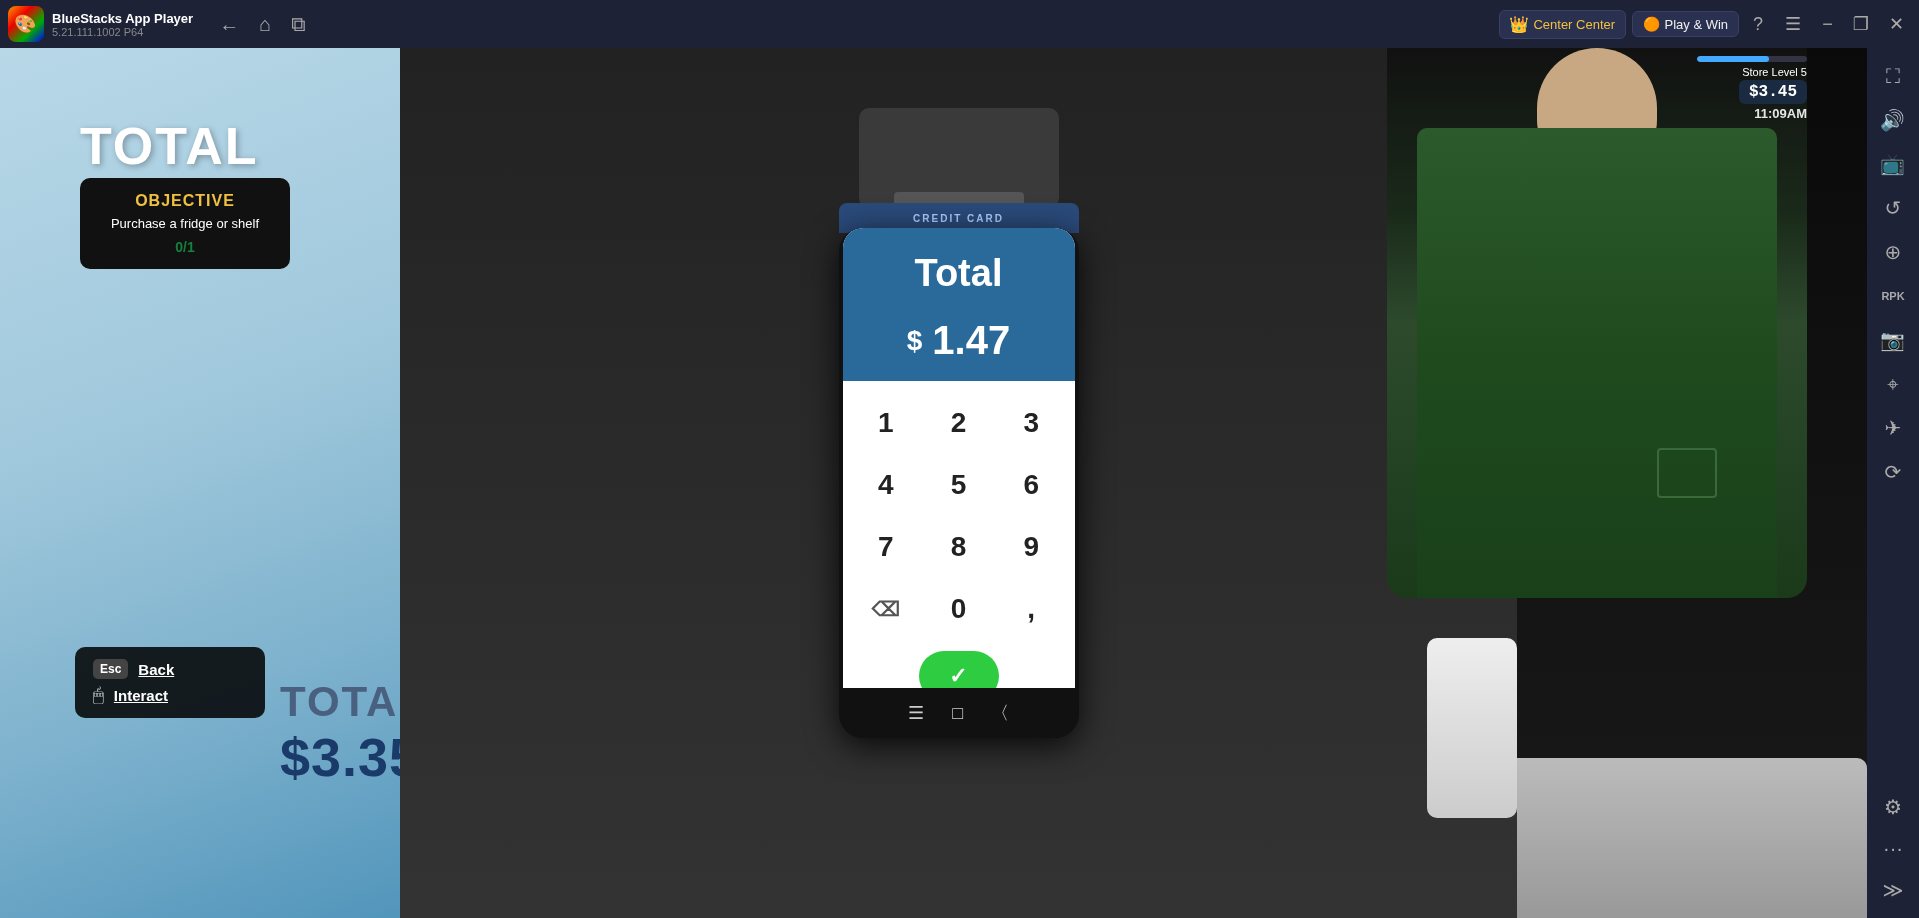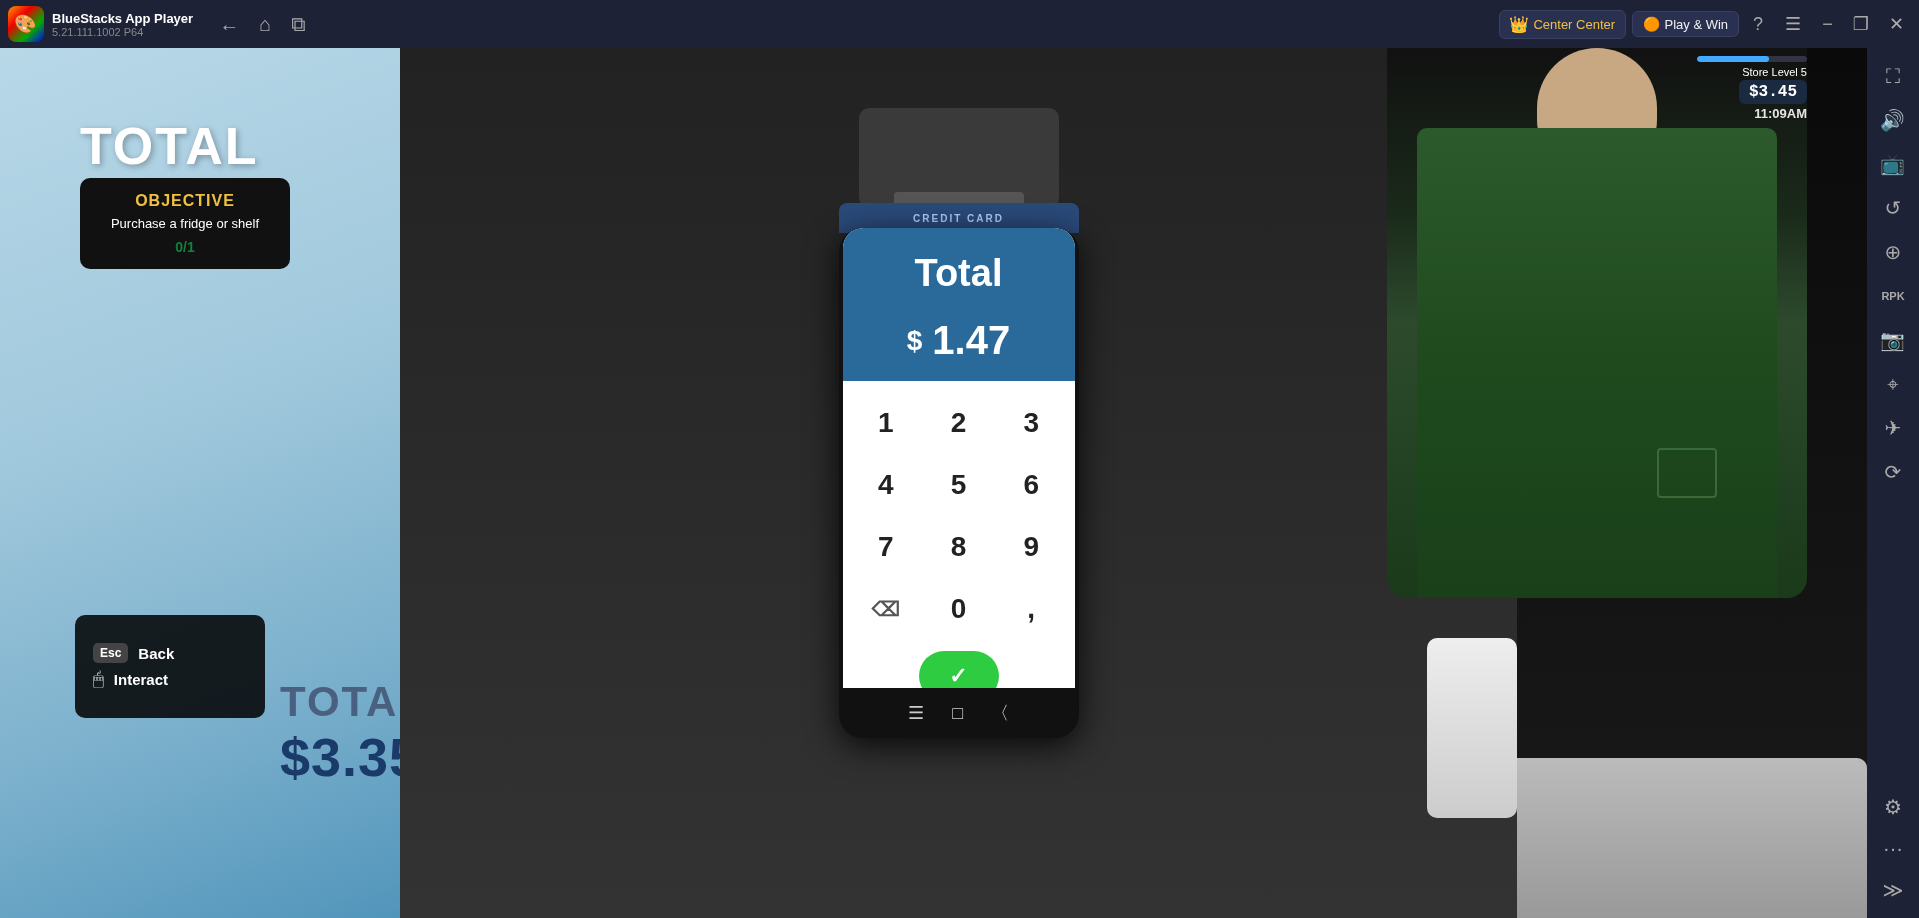--- a/index.html
+++ b/index.html
@@ -174,21 +174,21 @@
       font-weight: 900;
       letter-spacing: 1px;
     }
 
     
     .controls-box {
       position: absolute;
       bottom: 200px; left: 75px;
       background: rgba(0,0,0,0.85);
       border-radius: 10px;
-      padding: 28px 18px;
+      padding: 12px 18px;
       display: flex;
       flex-direction: column;
       gap: 6px;
       min-width: 190px;
     }
     .ctrl-row {
       display: flex; align-items: center; gap: 10px;
     }
     .ctrl-key {
       background: #444;
@@ -197,21 +197,21 @@
       font-size: 12px;
       font-weight: bold;
       padding: 3px 7px;
       min-width: 34px;
       text-align: center;
     }
     .ctrl-icon {
       font-size: 18px; color: #fff;
     }
     .ctrl-label {
-      color: #fff; font-size: 15px; font-weight: bold;
+      color: #fff; font-size: 15px; font-weight: bold; text-decoration: underline;
     }
 
     
     .scene-dark {
       position: absolute;
       top: 0; left: 0; right: 0; bottom: 0;
       background: linear-gradient(180deg, #0a0a0a 0%, #1a1a1a 100%);
     }
 
     

